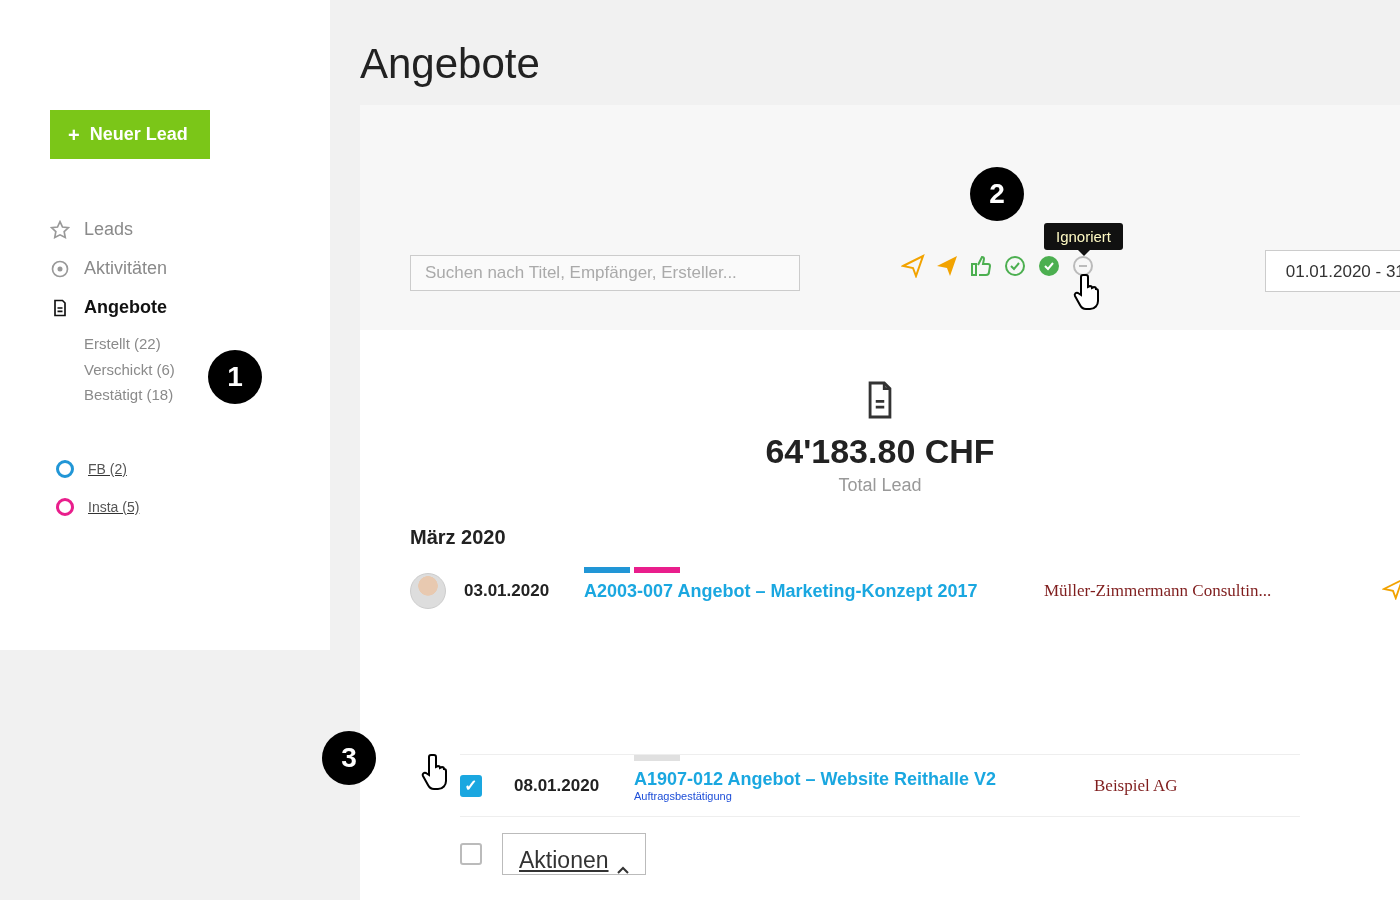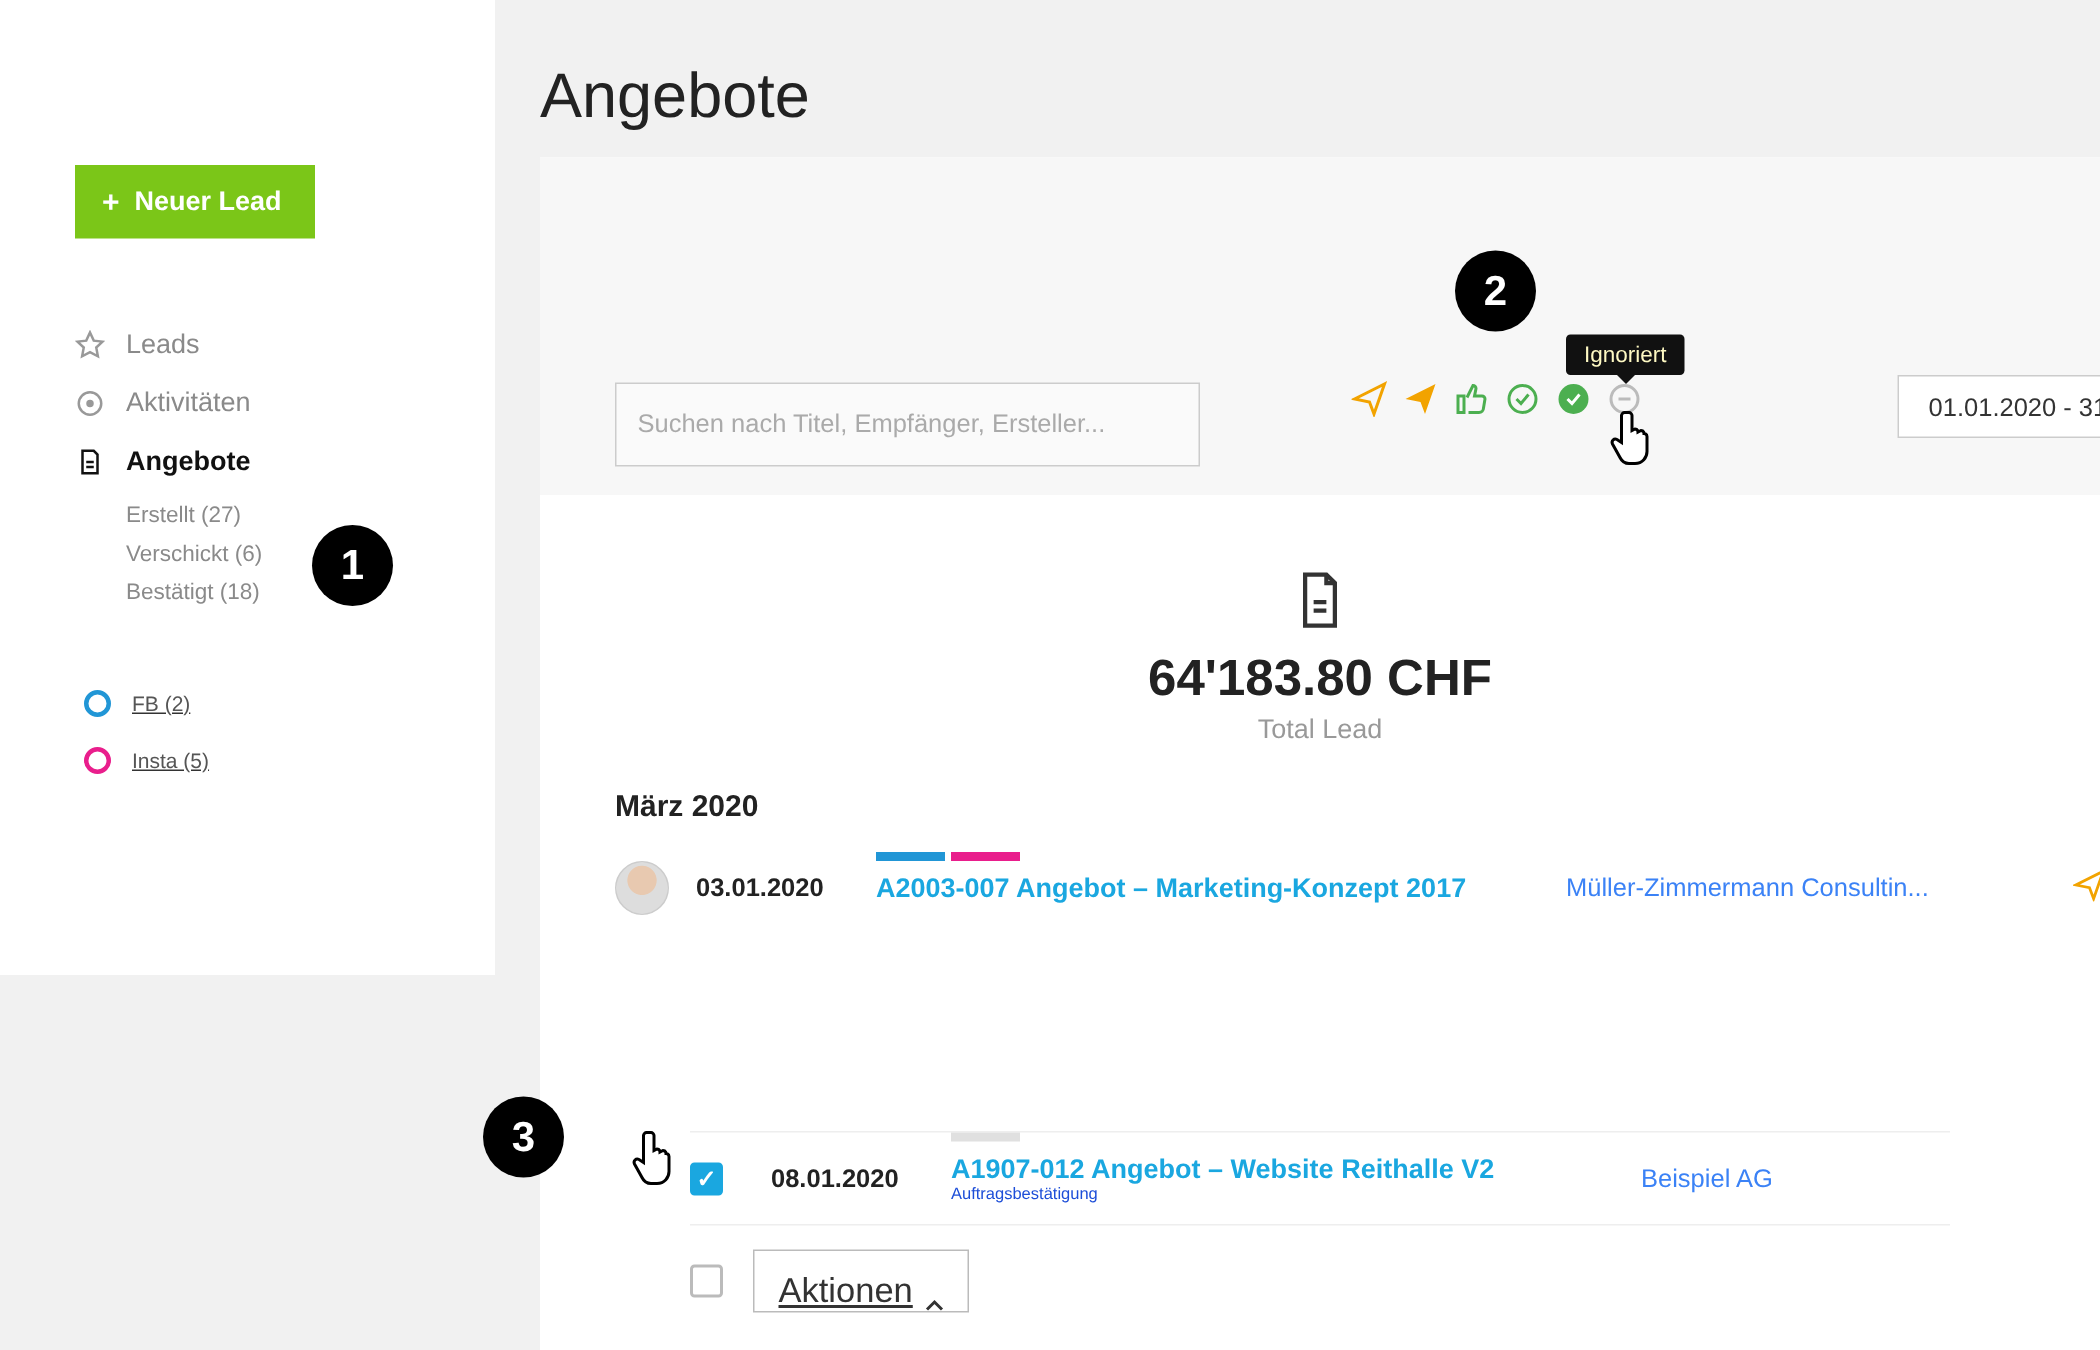--- a/index.html
+++ b/index.html
@@ -116,21 +116,21 @@
   
   .filter-strip {
     background: #f7f7f7;
     height: 225px;
     padding-top: 150px;
     padding-left: 50px;
     position: relative;
   }
   .search-input {
     width: 390px;
-    height: 56px;
+    height: 36px;
     border: 1px solid #ccc;
     background: #fafafa;
     font-size: 17px;
     padding: 0 14px;
     color: #333;
   }
   .search-input::placeholder { color: #aaa; }
   .status-icons {
     position: absolute;
     top: 148px;
@@ -253,21 +253,21 @@
   .title-link {
     color: #1aa7e0;
     font-size: 18px;
     font-weight: 600;
     text-decoration: none;
   }
   .subtitle {
     color: #1d4ed8;
     font-size: 11px;
   }
-  .client-cell { color: #3b82f6; font-size: 17px; }
+  .client-cell { color: #7f1d1d; font-size: 17px; font-family: Liberation Serif, serif; }
   .row-status { text-align: right; }
 
   .detached {
     position: absolute;
     left: 50px;
     right: 50px;
   }
 
   .actions-bar {
     display:flex;
@@ -331,21 +331,21 @@
       <span>Aktivitäten</span>
     </div>
     <div class="nav-item active">
       <svg viewBox="0 0 24 24" width="20" height="20" fill="none" stroke="#111" stroke-width="2">
           <path d="M6 3h9l3 3v15H6z"></path>
           <path d="M9 12h6M9 16h6"></path>
         </svg>
       <span>Angebote</span>
     </div>
     <div class="sub-list">
-      <div>Erstellt (27)</div>
+      <div>Erstellt (22)</div>
       <div>Verschickt (6)</div>
       <div>Bestätigt (18)</div>
     </div>
   </nav>
 
   <div class="tag-list">
     <div class="tag-item">
       <span class="ring blue"></span>
       <span>FB (2)</span>
     </div>

